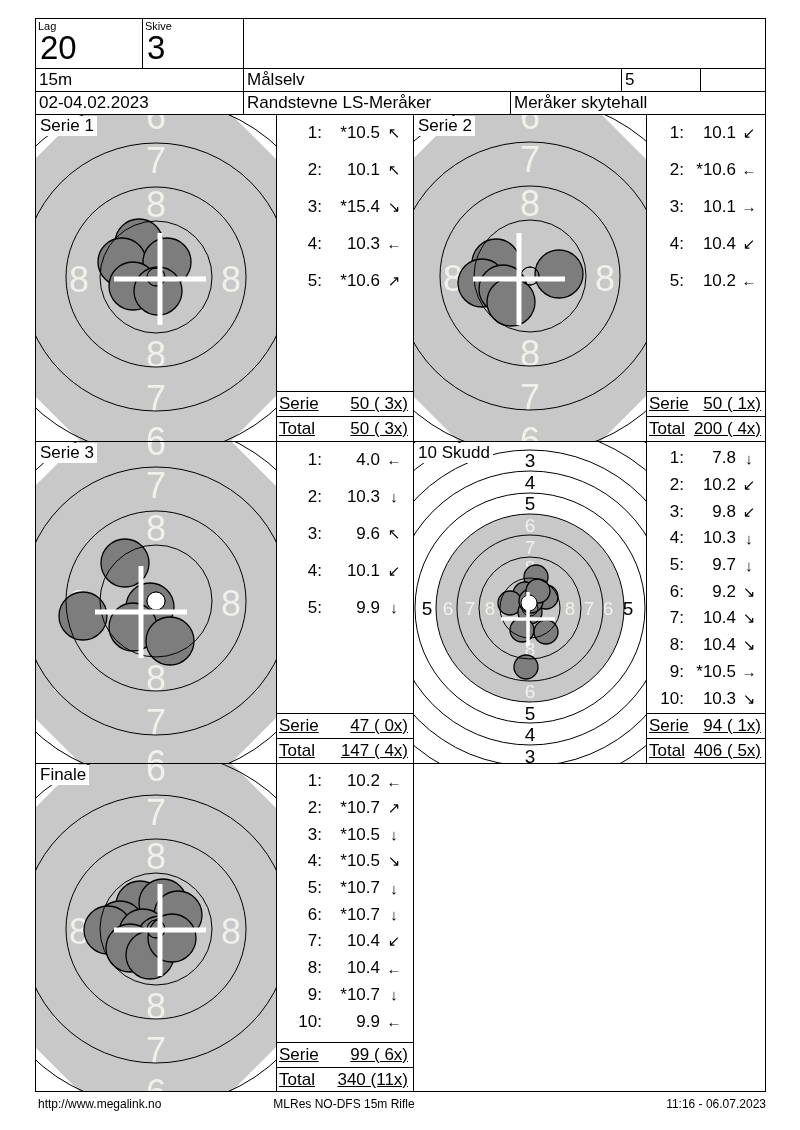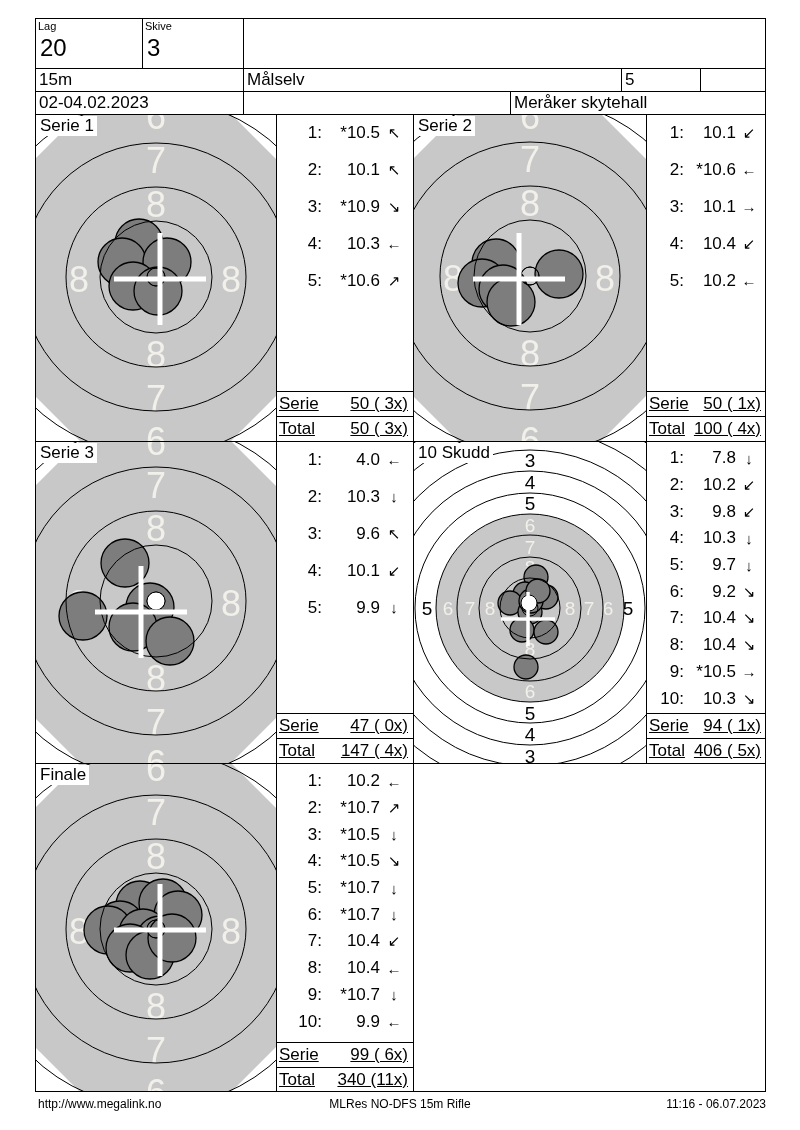--- a/index.html
+++ b/index.html
@@ -3,21 +3,21 @@
 <meta charset="utf-8">
 <style>
   html,body{margin:0;padding:0;background:#fff;}
   #page{position:relative;width:800px;height:1130px;background:#fff;
         font-family:"Liberation Sans",sans-serif;color:#000;overflow:hidden;}
   .abs{position:absolute;}
   .line{position:absolute;background:#000;}
   #outer-border{position:absolute;left:35px;top:18px;width:731px;height:1074px;
         border:1px solid #000;box-sizing:border-box;}
   .cell-label{position:absolute;font-size:11px;}
-  .cell-big{position:absolute;font-size:24px;line-height:33px;}
+  .cell-big{position:absolute;font-size:33px;line-height:33px;}
   .cell-med{position:absolute;font-size:17px;}
   .ttitle{position:absolute;font-size:17px;background:#fff;padding:0 3px;white-space:nowrap;}
   .score-col{position:absolute;box-sizing:border-box;}
   .shots{position:absolute;left:0;right:0;top:0;}
   .shot-row{display:flex;align-items:center;font-size:17px;}
   .shot-row .sn{width:46px;text-align:right;}
   .shot-row .sv{width:58px;text-align:right;}
   .shot-row .sa{width:28px;text-align:center;font-size:15px;}
   .narrow .shot-row .sn{width:38px;}
   .narrow .shot-row .sv{width:52px;}
@@ -35,20 +35,21 @@
 <div id="page">
 
   <div class="cell-label" style="left:38px;top:20px">Lag</div>
   <div class="cell-big" style="left:40px;top:31px">20</div>
   <div class="cell-label" style="left:145px;top:20px">Skive</div>
   <div class="cell-big" style="left:147px;top:31px">3</div>
   <div class="cell-med" style="left:39px;top:70px">15m</div>
   <div class="cell-med" style="left:247px;top:70px">Målselv</div>
   <div class="cell-med" style="left:625px;top:70px">5</div>
   <div class="cell-med" style="left:39px;top:93px">02-04.02.2023</div>
+  <div class="cell-med" style="left:247px;top:93px">Randstevne LS-Meråker</div>
   <div class="cell-med" style="left:514px;top:93px">Meråker skytehall</div>
 
   <svg class="abs" style="left:35px;top:114px;width:241px;height:327px" viewBox="0 0 241 327">
       <polygon points="45,0 196,0 241,45 241,282 196,327 45,327 0,282 0,45" fill="#c8c8c8"></polygon>
       <text x="121" y="2" text-anchor="middle" dominant-baseline="central" font-size="36" font-family="&quot;Liberation Sans&quot;, sans-serif" fill="#f2f0ea">6</text>
       <text x="121" y="46" text-anchor="middle" dominant-baseline="central" font-size="36" font-family="&quot;Liberation Sans&quot;, sans-serif" fill="#f2f0ea">7</text>
       <text x="121" y="90" text-anchor="middle" dominant-baseline="central" font-size="36" font-family="&quot;Liberation Sans&quot;, sans-serif" fill="#f2f0ea">8</text>
       <text x="44" y="165" text-anchor="middle" dominant-baseline="central" font-size="36" font-family="&quot;Liberation Sans&quot;, sans-serif" fill="#f2f0ea">8</text>
       <text x="196" y="165" text-anchor="middle" dominant-baseline="central" font-size="36" font-family="&quot;Liberation Sans&quot;, sans-serif" fill="#f2f0ea">8</text>
       <text x="121" y="240" text-anchor="middle" dominant-baseline="central" font-size="36" font-family="&quot;Liberation Sans&quot;, sans-serif" fill="#f2f0ea">8</text>
@@ -209,21 +210,21 @@
           <span class="sv">*10.5</span>
           <span class="sa">↖</span>
         </div>
         <div class="shot-row" style="height: 37px;">
           <span class="sn">2:</span>
           <span class="sv">10.1</span>
           <span class="sa">↖</span>
         </div>
         <div class="shot-row" style="height: 37px;">
           <span class="sn">3:</span>
-          <span class="sv">*10.9</span>
+          <span class="sv">*15.4</span>
           <span class="sa">↘</span>
         </div>
         <div class="shot-row" style="height: 37px;">
           <span class="sn">4:</span>
           <span class="sv">10.3</span>
           <span class="sa">←</span>
         </div>
         <div class="shot-row" style="height: 37px;">
           <span class="sn">5:</span>
           <span class="sv">*10.6</span>
@@ -270,21 +271,21 @@
           <span class="sa">←</span>
         </div>
       </div>
     <div class="summary">
       <div class="sumrow">
         <span>Serie</span>
         <span>50 ( 1x)</span>
       </div>
       <div class="sumrow">
         <span>Total</span>
-        <span>100 ( 4x)</span>
+        <span>200 ( 4x)</span>
       </div>
     </div>
   </div>
 
   <div class="score-col" style="left:276px;top:441px;width:137px;height:322px">
     <div class="shots" style="padding-top: 0px;">
         <div class="shot-row" style="height: 37px;">
           <span class="sn">1:</span>
           <span class="sv">4.0</span>
           <span class="sa">←</span>
@@ -461,16 +462,16 @@
   <div class="line" style="left:142px;top:18px;width:1px;height:50px"></div>
   <div class="line" style="left:243px;top:18px;width:1px;height:96px"></div>
   <div class="line" style="left:621px;top:68px;width:1px;height:23px"></div>
   <div class="line" style="left:700px;top:68px;width:1px;height:23px"></div>
   <div class="line" style="left:510px;top:91px;width:1px;height:23px"></div>
   <div class="line" style="left:276px;top:114px;width:1px;height:978px"></div>
   <div class="line" style="left:413px;top:114px;width:1px;height:978px"></div>
   <div class="line" style="left:646px;top:114px;width:1px;height:649px"></div>
 
   <div class="footer-text" style="left:38px">http://www.megalink.no</div>
-  <div class="footer-text" style="left:0;width:800px;text-align:center">MLRes NO-DFS 15m Rifle</div>
+  <div class="footer-text" style="left:0;width:688px;text-align:center">MLRes NO-DFS 15m Rifle</div>
   <div class="footer-text" style="right:34px;text-align:right">11:16 - 06.07.2023</div>
 
 </div>
 
 </body></html>

